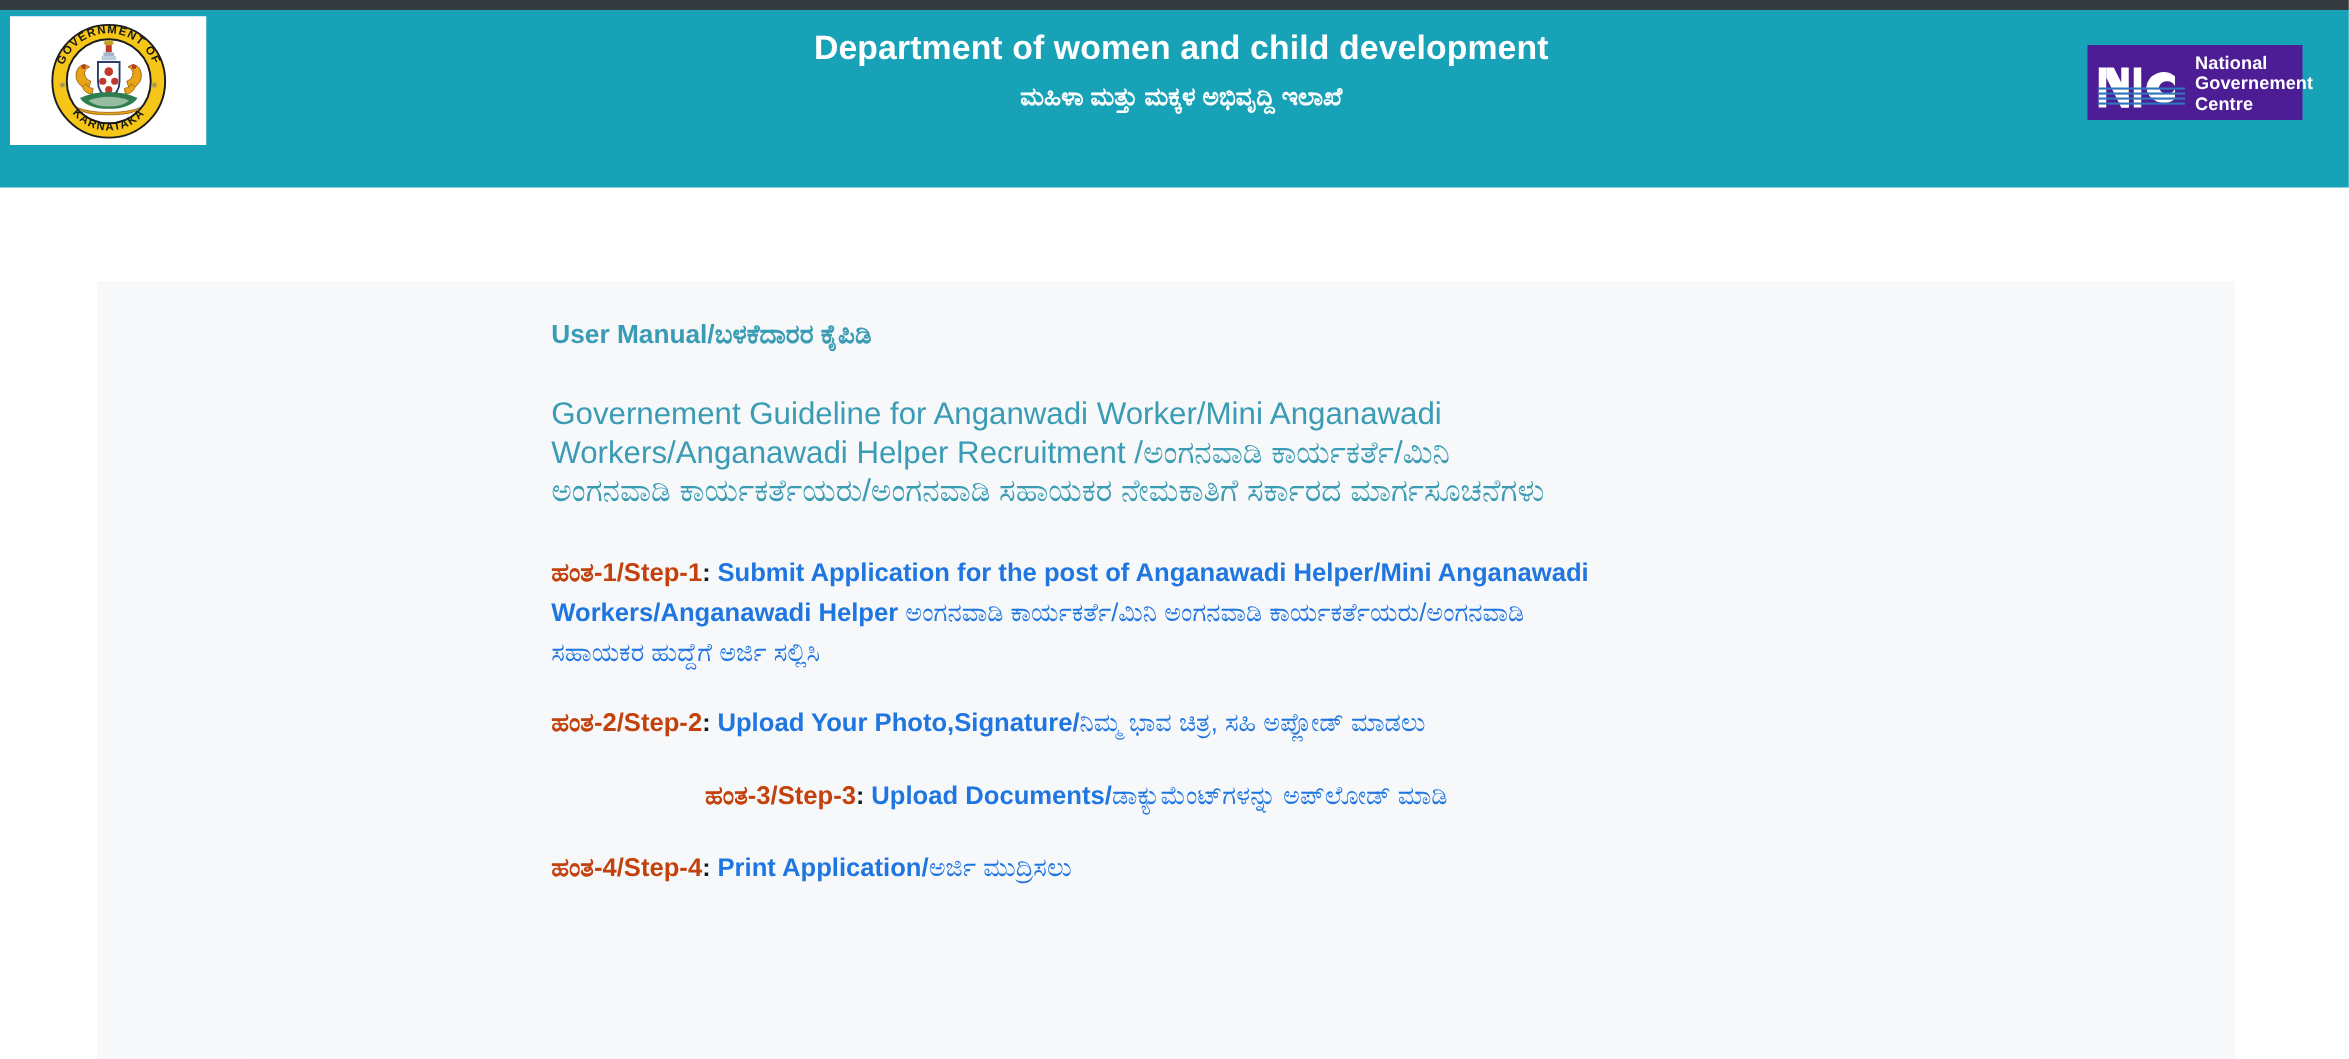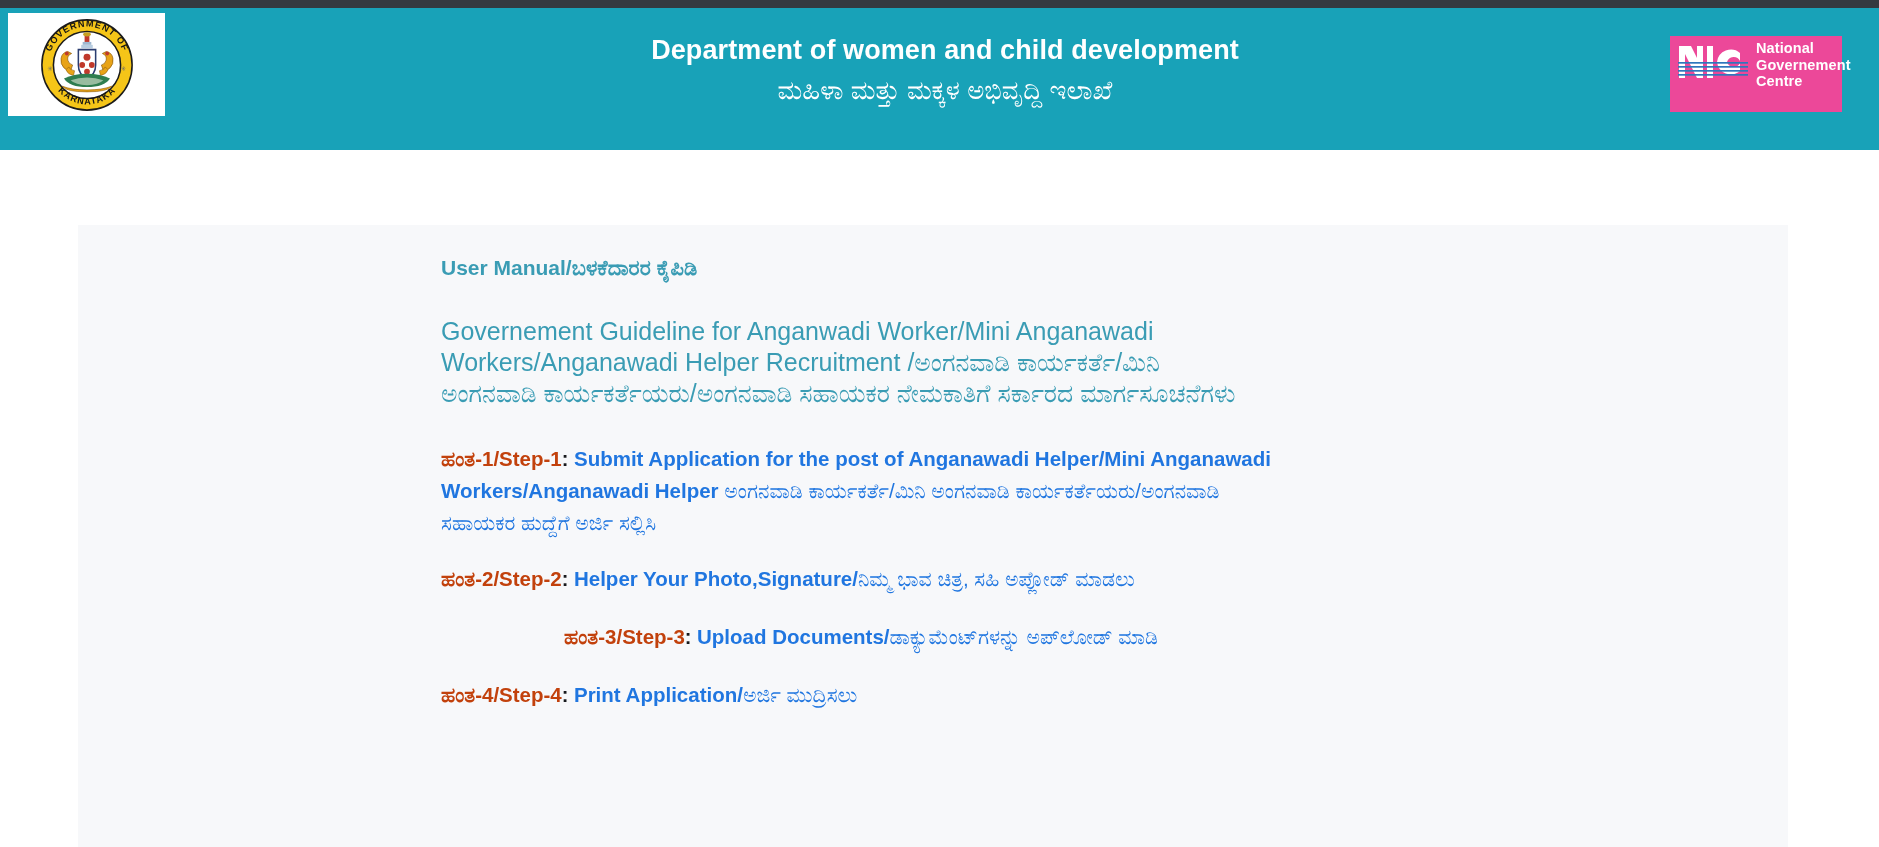--- a/index.html
+++ b/index.html
@@ -41,50 +41,50 @@
     background: #ffffff;
     display: flex;
     align-items: center;
     justify-content: center;
   }
   .emblem-svg { display: block; }
 
   
   .header-title {
     position: absolute;
-    top: 22px;
+    top: 10px;
     left: 400px;
     width: 1090px;
     text-align: center;
     color: #ffffff;
   }
   .header-title .line-en {
     font-size: 27px;
     font-weight: bold;
     line-height: 40px;
     letter-spacing: 0.1px;
     white-space: nowrap;
   }
   .header-title .line-kn {
-    font-size: 26px;
-    font-weight: normal;
+    font-size: 20px;
+    font-weight: bold;
     line-height: 40px;
     white-space: nowrap;
   }
 
   
   .nic-logo {
     position: absolute;
     top: 28px;
     left: 1670px;
     width: 172px;
-    height: 76px;
-    background: #ec4899;
+    height: 60px;
+    background: #4c1d95;
     display: flex;
-    align-items: flex-start;
+    align-items: flex-end;
     padding: 4px 6px 4px 8px;
     gap: 8px;
   }
   .nic-mark { flex: 0 0 auto; }
   .nic-words {
     color: #ffffff;
     font-size: 14.5px;
     font-weight: bold;
     line-height: 16.5px;
     letter-spacing: 0.1px;
@@ -260,21 +260,21 @@
 
     <a href="#" class="guideline-link"><span>Governement Guideline for Anganwadi Worker/Mini Anganawadi Workers/Anganawadi Helper Recruitment /</span><span class="kn">ಅಂಗನವಾಡಿ ಕಾರ್ಯಕರ್ತೆ/ಮಿನಿ ಅಂಗನವಾಡಿ ಕಾರ್ಯಕರ್ತೆಯರು/ಅಂಗನವಾಡಿ ಸಹಾಯಕರ ನೇಮಕಾತಿಗೆ ಸರ್ಕಾರದ ಮಾರ್ಗಸೂಚನೆಗಳು</span></a>
 
     <div class="step-row step-1">
       <span class="step-label">ಹಂತ-1/Step-1</span><span class="step-sep">:</span>
       <a href="#" class="step-link"><span>Submit Application for the post of Anganawadi Helper/Mini Anganawadi Workers/Anganawadi Helper </span><span class="kn">ಅಂಗನವಾಡಿ ಕಾರ್ಯಕರ್ತೆ/ಮಿನಿ ಅಂಗನವಾಡಿ ಕಾರ್ಯಕರ್ತೆಯರು/ಅಂಗನವಾಡಿ ಸಹಾಯಕರ ಹುದ್ದೆಗೆ ಅರ್ಜಿ ಸಲ್ಲಿಸಿ</span></a>
     </div>
 
     <div class="step-row step-2">
       <span class="step-label">ಹಂತ-2/Step-2</span><span class="step-sep">:</span>
-      <a href="#" class="step-link"><span>Helper Your Photo,Signature/</span><span class="kn">ನಿಮ್ಮ ಭಾವ ಚಿತ್ರ, ಸಹಿ ಅಪ್ಲೋಡ್ ಮಾಡಲು</span></a>
+      <a href="#" class="step-link"><span>Upload Your Photo,Signature/</span><span class="kn">ನಿಮ್ಮ ಭಾವ ಚಿತ್ರ, ಸಹಿ ಅಪ್ಲೋಡ್ ಮಾಡಲು</span></a>
     </div>
 
     <div class="step-row step-3">
       <span class="step-label">ಹಂತ-3/Step-3</span><span class="step-sep">:</span>
       <a href="#" class="step-link"><span>Upload Documents/</span><span class="kn">ಡಾಕ್ಯುಮೆಂಟ್‌ಗಳನ್ನು ಅಪ್‌ಲೋಡ್ ಮಾಡಿ</span></a>
     </div>
 
     <div class="step-row step-4">
       <span class="step-label">ಹಂತ-4/Step-4</span><span class="step-sep">:</span>
       <a href="#" class="step-link"><span>Print Application/</span><span class="kn">ಅರ್ಜಿ ಮುದ್ರಿಸಲು</span></a>

